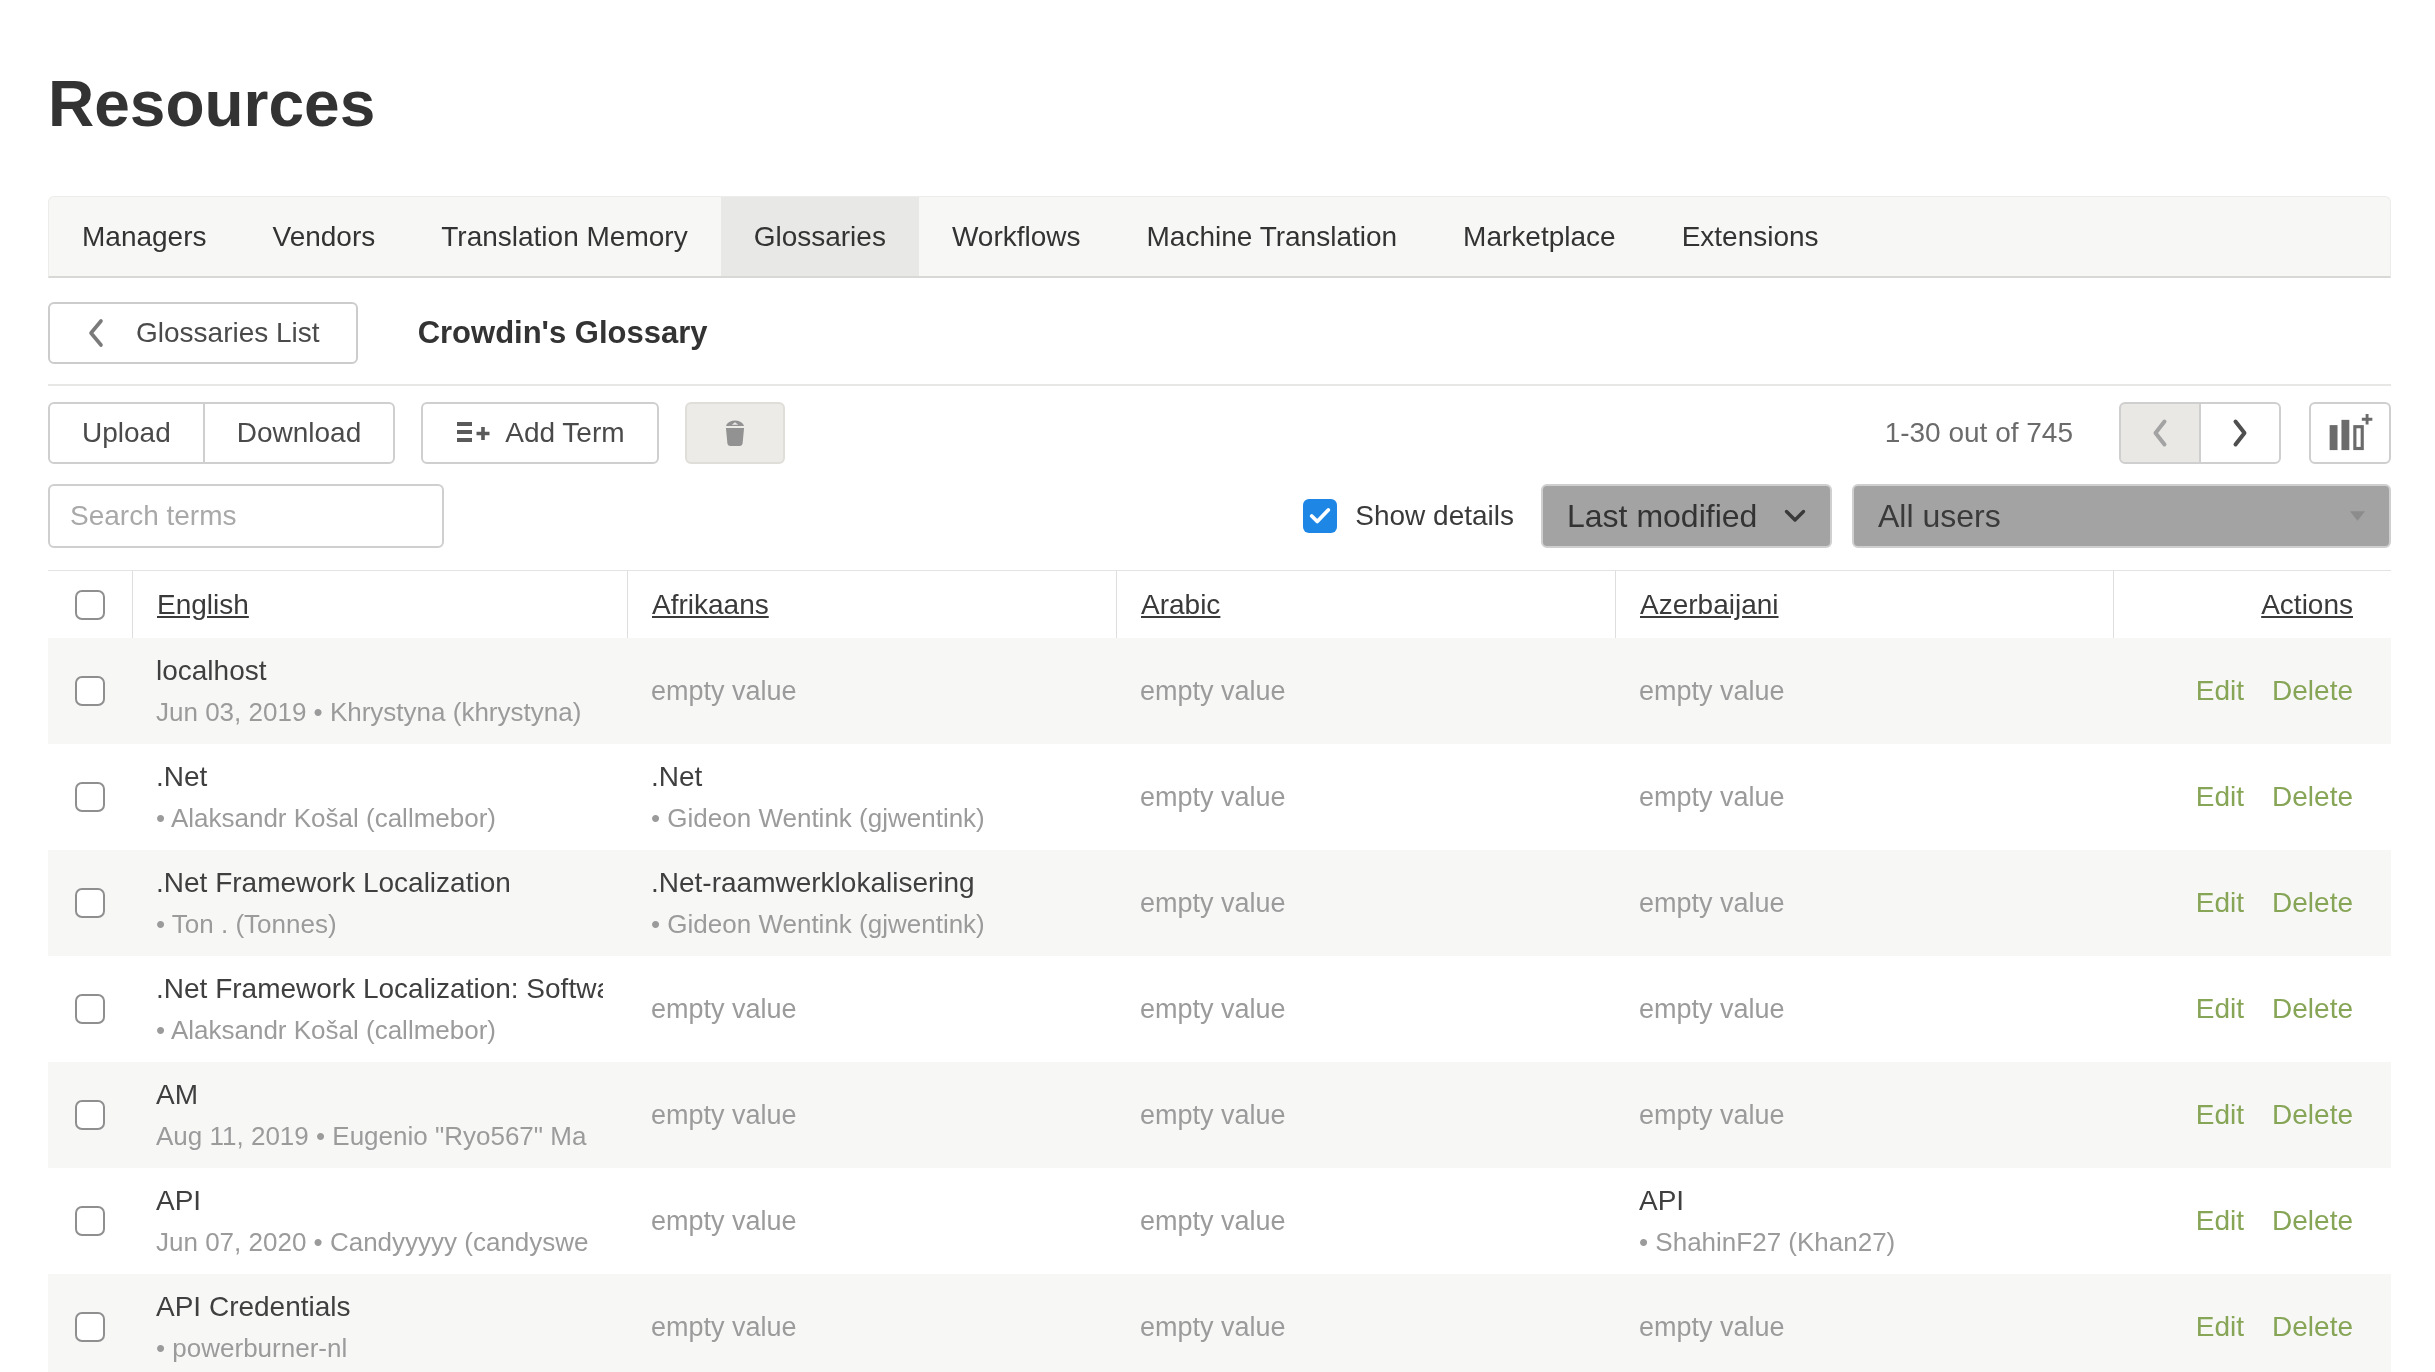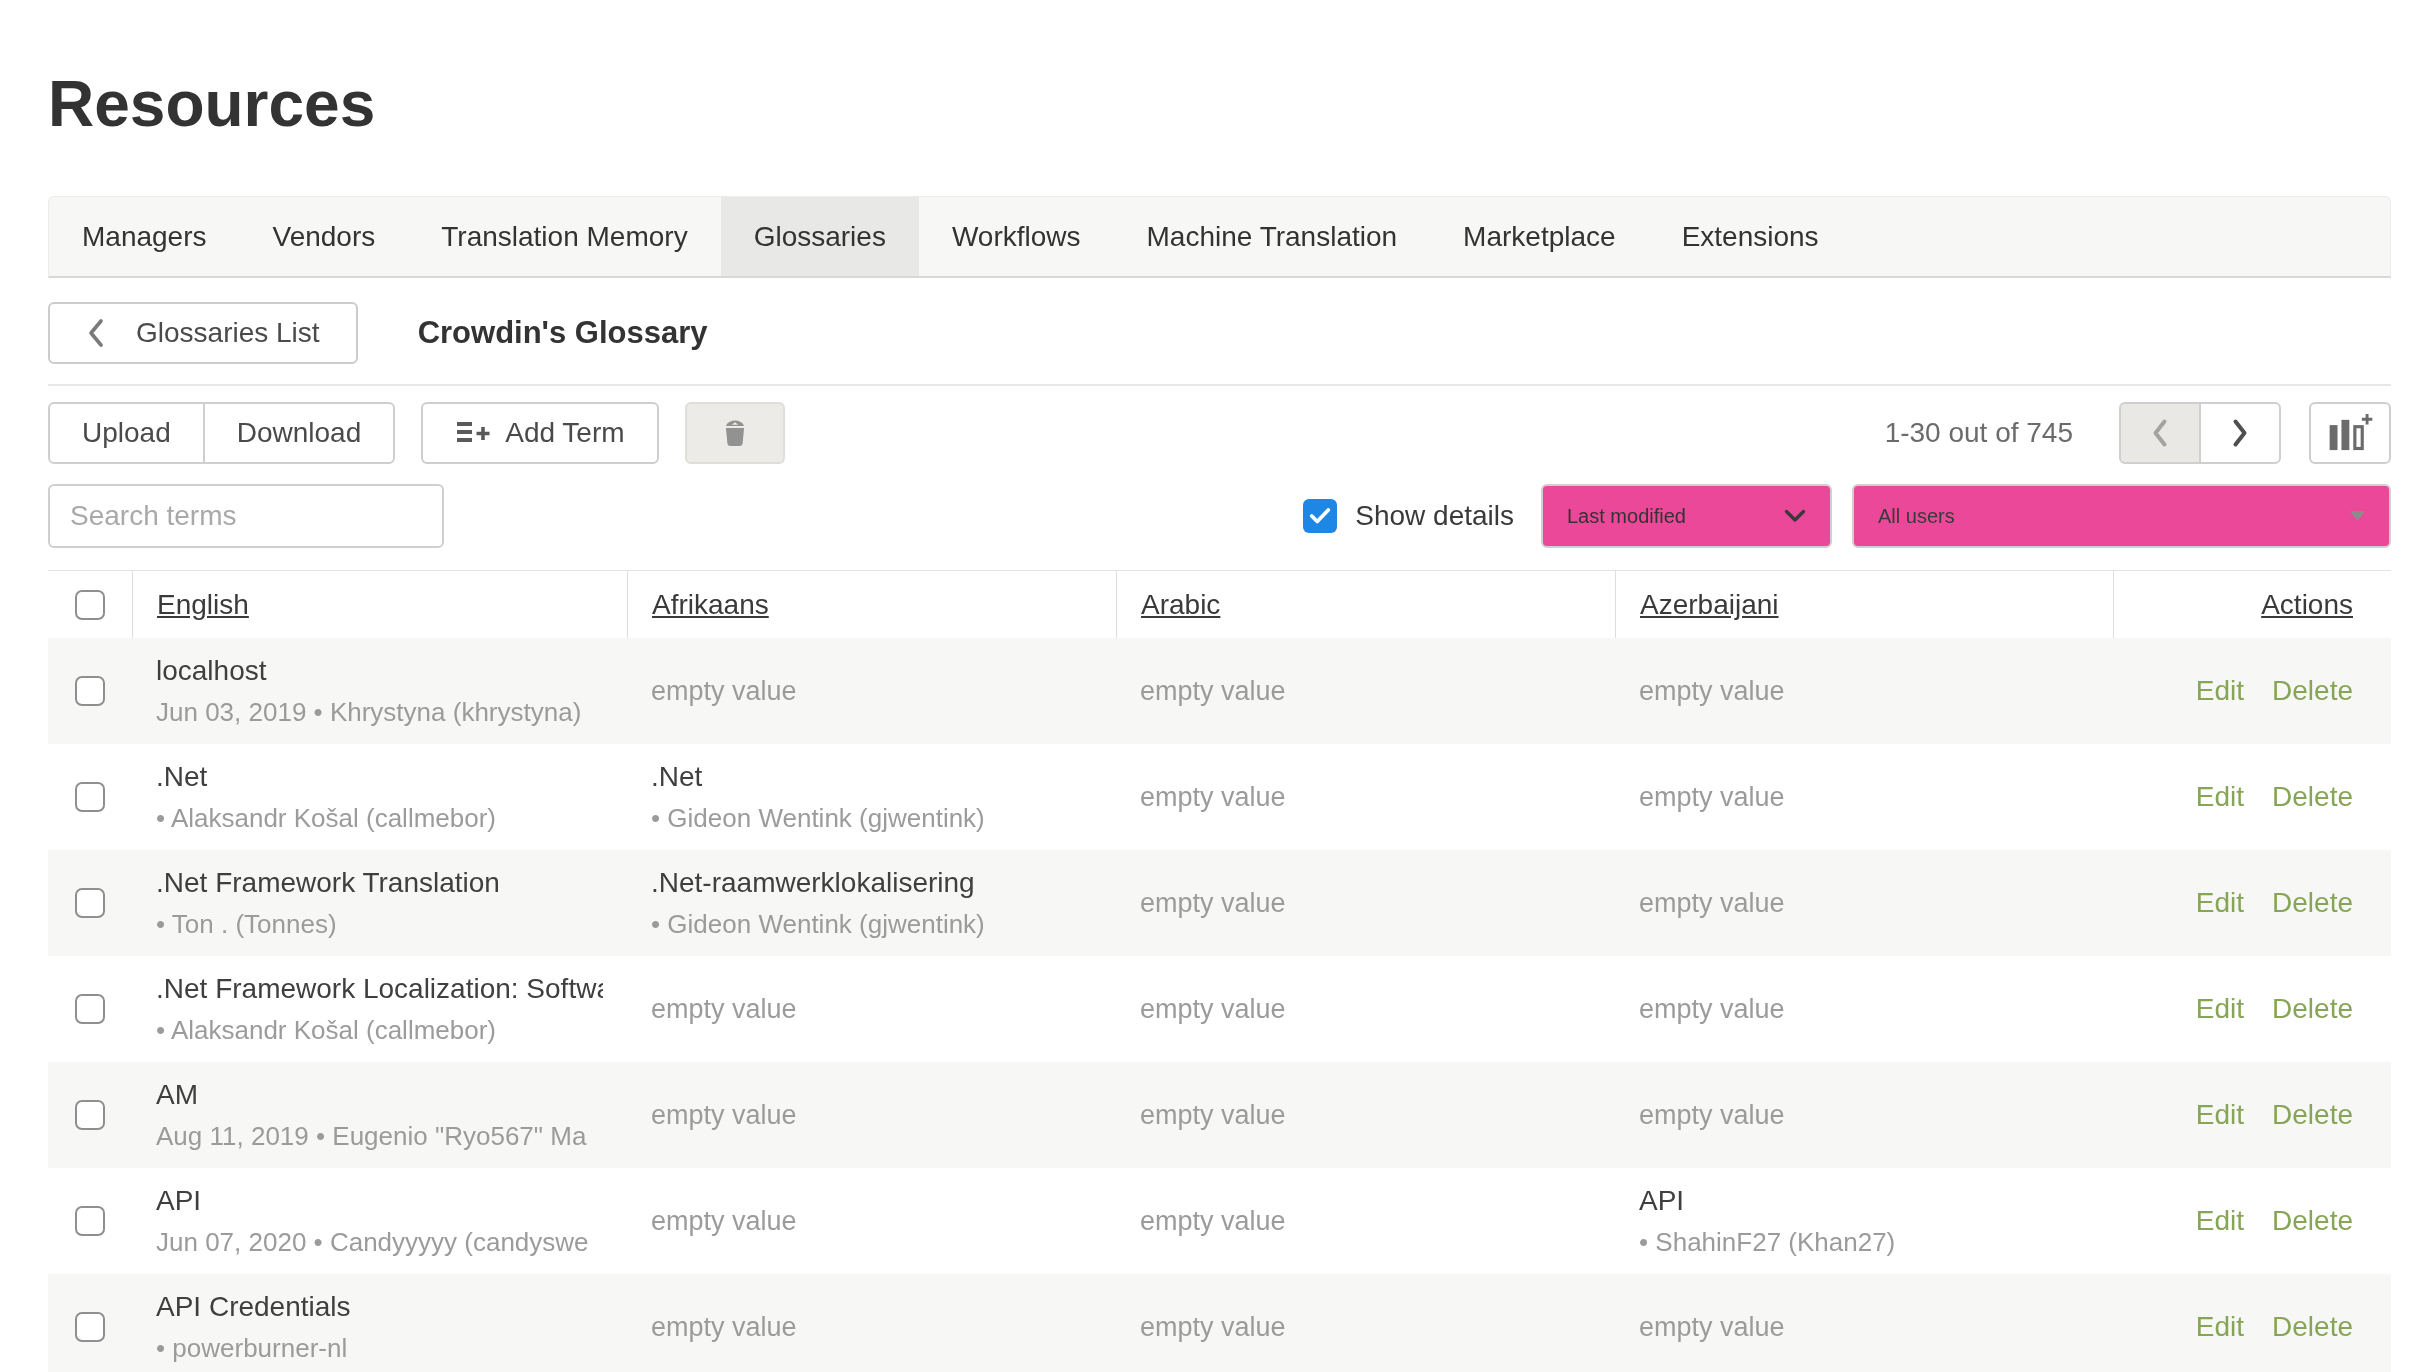--- a/index.html
+++ b/index.html
@@ -46,23 +46,23 @@
 
   
   .filter-row { margin-top: 20px; height: 64px; display: flex; align-items: center; }
   .search-input { width: 396px; height: 64px; border: 2px solid #cfcfcf; border-radius: 6px;
                   padding: 0 20px; font-size: 28px; font-family: inherit; color: #333; outline: none; }
   .search-input::placeholder { color: #a9a9a9; }
   .show-details { display: flex; align-items: center; cursor: pointer; }
   .cbx-blue { width: 34px; height: 34px; background: #1e87e6; border-radius: 6px; display: flex;
               align-items: center; justify-content: center; }
   .show-details-label { margin-left: 18px; font-size: 28px; color: #3a3a3a; }
-  .select { height: 64px; background: #ec4899; border: 2px solid #cfcfcf; border-radius: 6px;
+  .select { height: 64px; background: #a3a3a3; border: 2px solid #cfcfcf; border-radius: 6px;
             display: flex; align-items: center; justify-content: space-between; padding: 0 24px;
-            font-size: 20px; color: #333; cursor: pointer; }
+            font-size: 32px; color: #333; cursor: pointer; }
   .select-sort { margin-left: 27px; width: 291px; }
   .select-users { margin-left: 20px; width: 539px; color: #3a3a3a; }
 
   
   .table { margin-top: 22px; }
   .thead, .trow { display: grid; grid-template-columns: 84px 495px 489px 499px 498px 1fr; }
   .thead { height: 68px; border-top: 1px solid #e3e3e3; }
   .th { display: flex; align-items: center; padding: 0 24px; font-size: 28px; color: #3a3a3a; text-decoration: underline; }
   .th:not(:first-child) { border-left: 1px solid #dedede; }
   .th-check, .td-check { justify-content: center; padding: 0; display: flex; align-items: center; }
@@ -241,21 +241,21 @@
         <a class="action-link">Edit</a>
         <a class="action-link">Delete</a>
       </div>
     </div>
 
     <div class="trow striped">
       <div class="td td-check">
           <span class="cbx-plain"></span>
         </div>
       <div class="td">
-        <span class="term">.Net Framework Translation</span>
+        <span class="term">.Net Framework Localization</span>
         <span class="meta">• Ton . (Tonnes)</span>
       </div>
       <div class="td">
         <span class="term">.Net-raamwerklokalisering</span>
         <span class="meta">• Gideon Wentink (gjwentink)</span>
       </div>
       <div class="td">
           <span class="empty-val">empty value</span>
         </div>
       <div class="td">

